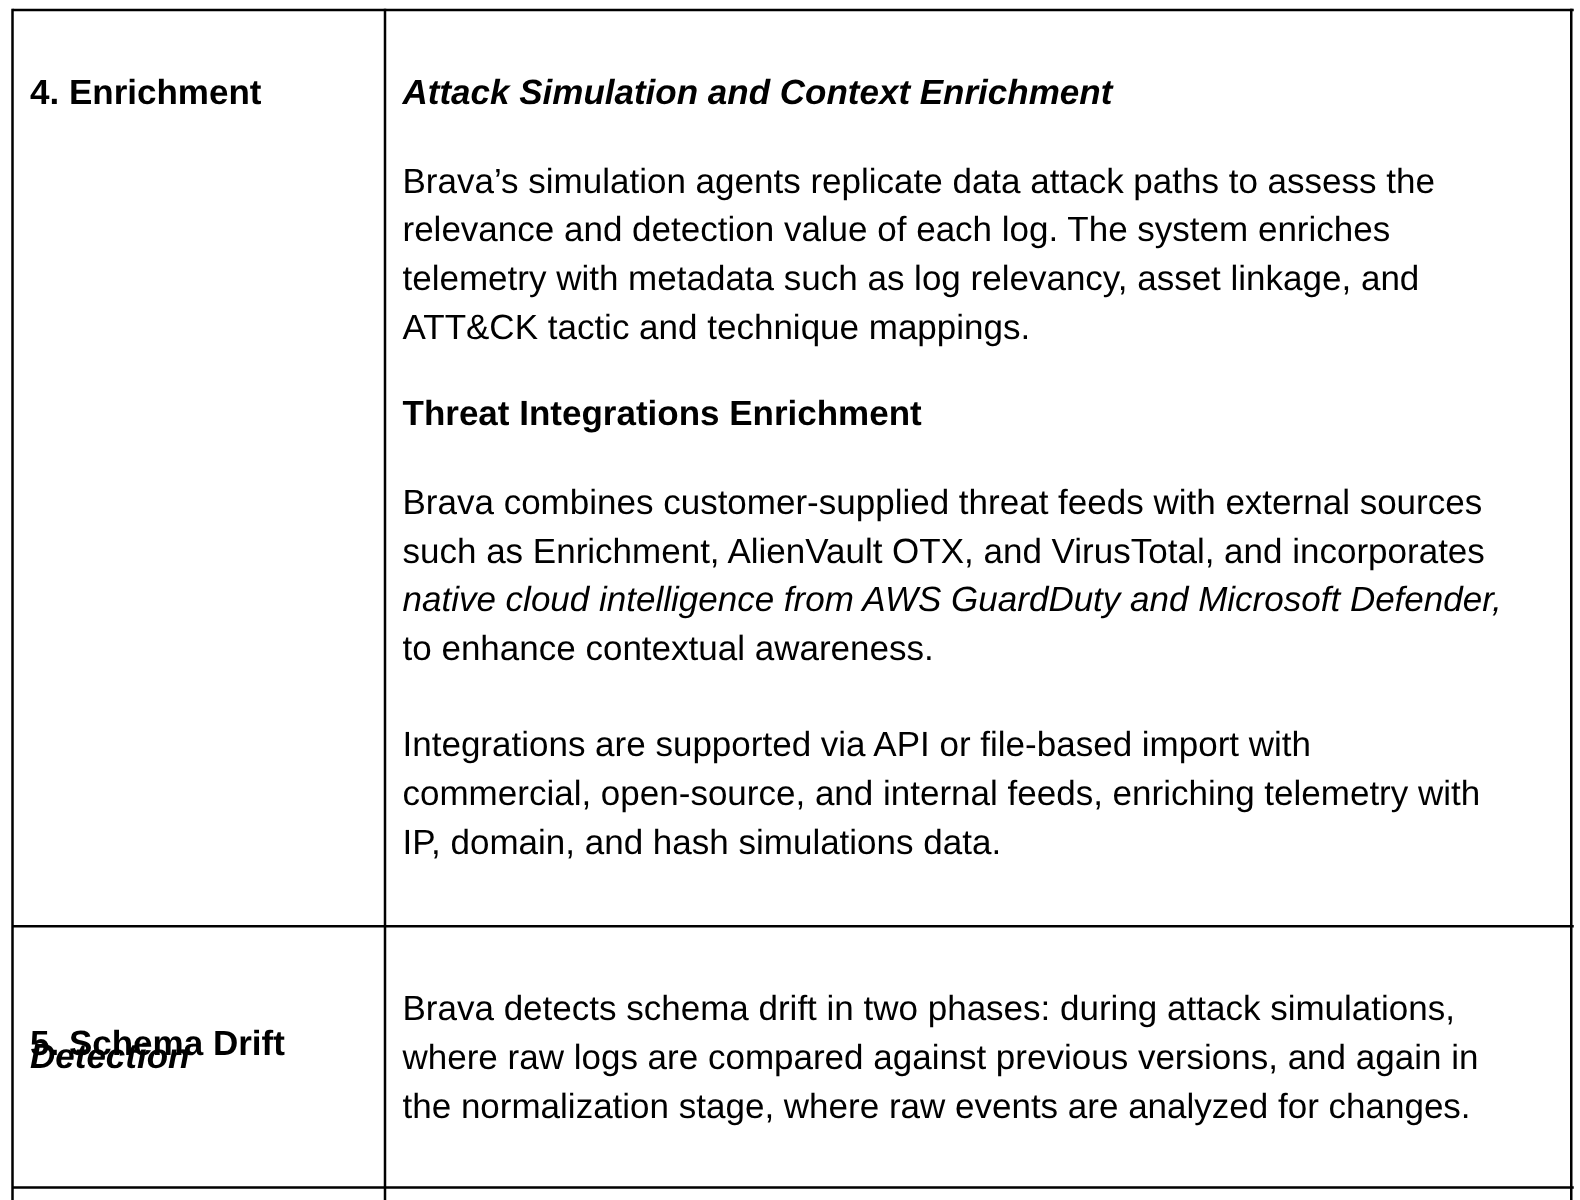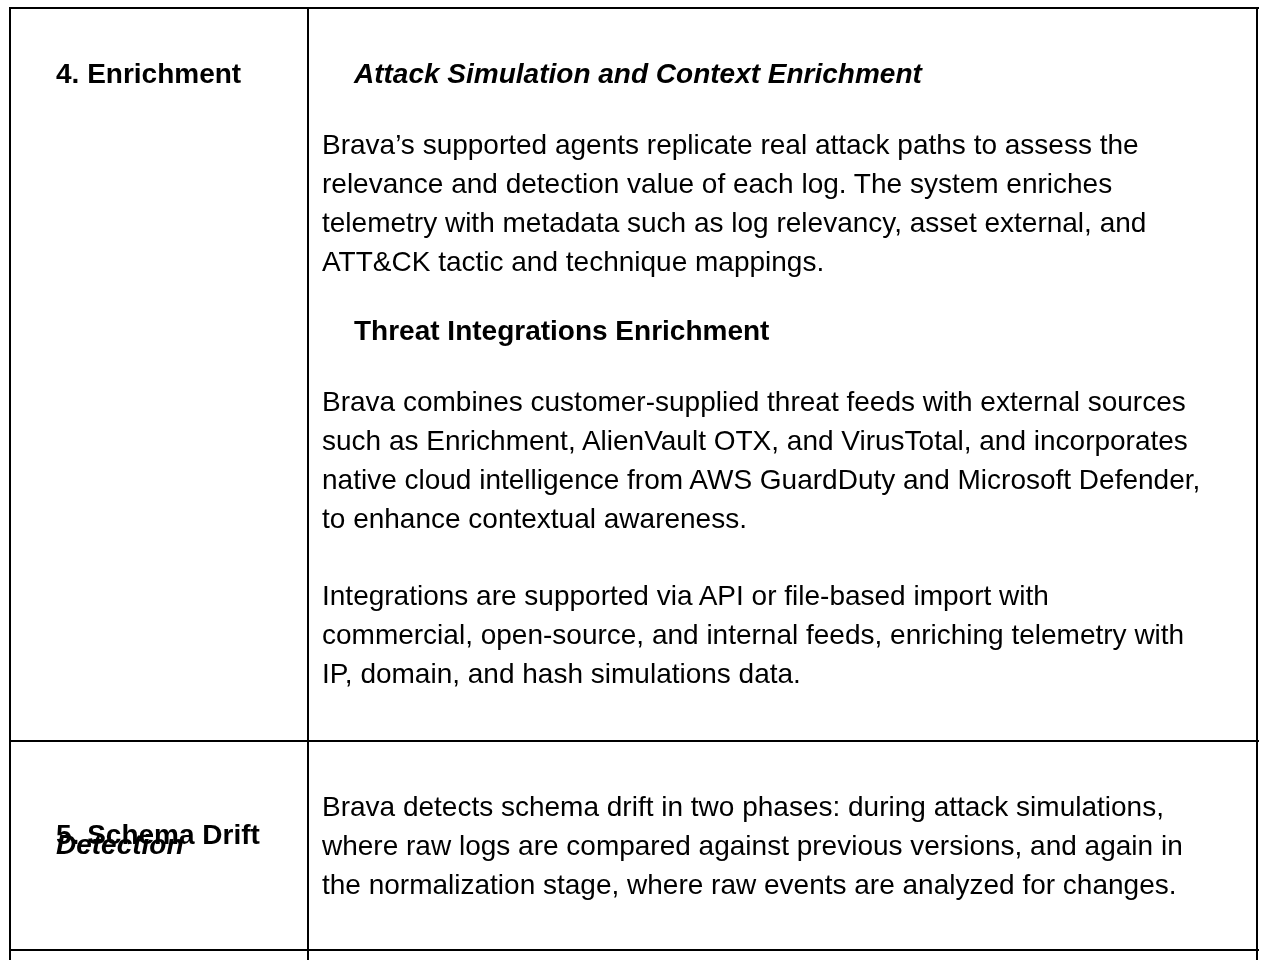--- a/index.html
+++ b/index.html
@@ -1,50 +1,50 @@
 <!DOCTYPE html>
 <html><head>
 <meta charset="utf-8">
 <style>
   html, body { margin: 0; padding: 0; background: #ffffff; }
   body { width: 1264px; height: 960px; overflow: hidden; position: relative;
          font-family: "Liberation Sans", sans-serif; color: #000; }
   .hline { position: absolute; height: 2px; background: #000; }
   .vline { position: absolute; width: 2px; background: #000; }
   .t { position: absolute; white-space: nowrap; font-size: 28px; line-height: 39px; }
-  .b { font-weight: bold; margin-left: 32px; }
+  .b { font-weight: bold; }
 </style>
 </head>
 <body>
 
 <div>
 
   <div class="hline" style="left:10px; top:7px; width:1249px;"></div>
   <div class="hline" style="left:10px; top:740px; width:1249px;"></div>
   <div class="hline" style="left:10px; top:949px; width:1249px;"></div>
   <div class="vline" style="left:9px; top:7px; height:953px;"></div>
   <div class="vline" style="left:307px; top:7px; height:953px;"></div>
   <div class="vline" style="left:1256px; top:7px; height:953px;"></div>
 
   <div>
     <div class="t b" style="left:24px; top:54px;">4. Enrichment</div>
 
     <div>
       <div class="t b" style="left:322px; top:54px;font-style:italic;">Attack Simulation and Context Enrichment</div>
 
-      <div class="t" style="left:322px; top:125px;">Brava’s supported agents replicate real attack paths to assess the</div>
+      <div class="t" style="left:322px; top:125px;">Brava’s simulation agents replicate data attack paths to assess the</div>
       <div class="t" style="left:322px; top:164px;">relevance and detection value of each log. The system enriches</div>
-      <div class="t" style="left:322px; top:203px;">telemetry with metadata such as log relevancy, asset external, and</div>
+      <div class="t" style="left:322px; top:203px;">telemetry with metadata such as log relevancy, asset linkage, and</div>
       <div class="t" style="left:322px; top:242px;">ATT&amp;CK tactic and technique mappings.</div>
 
       <div class="t b" style="left:322px; top:311px;">Threat Integrations Enrichment</div>
 
       <div class="t" style="left:322px; top:382px;">Brava combines customer-supplied threat feeds with external sources</div>
       <div class="t" style="left:322px; top:421px;">such as Enrichment, AlienVault OTX, and VirusTotal, and incorporates</div>
-      <div class="t" style="left:322px; top:460px;">native cloud intelligence from AWS GuardDuty and Microsoft Defender,</div>
+      <div class="t" style="left:322px; top:460px;font-style:italic;">native cloud intelligence from AWS GuardDuty and Microsoft Defender,</div>
       <div class="t" style="left:322px; top:499px;">to enhance contextual awareness.</div>
 
       <div class="t" style="left:322px; top:576px;">Integrations are supported via API or file-based import with</div>
       <div class="t" style="left:322px; top:615px;">commercial, open-source, and internal feeds, enriching telemetry with</div>
       <div class="t" style="left:322px; top:654px;">IP, domain, and hash simulations data.</div>
     </div>
   </div>
 
   <div>
     <div class="t b" style="left:24px; top:815px;">5. Schema Drift</div>

